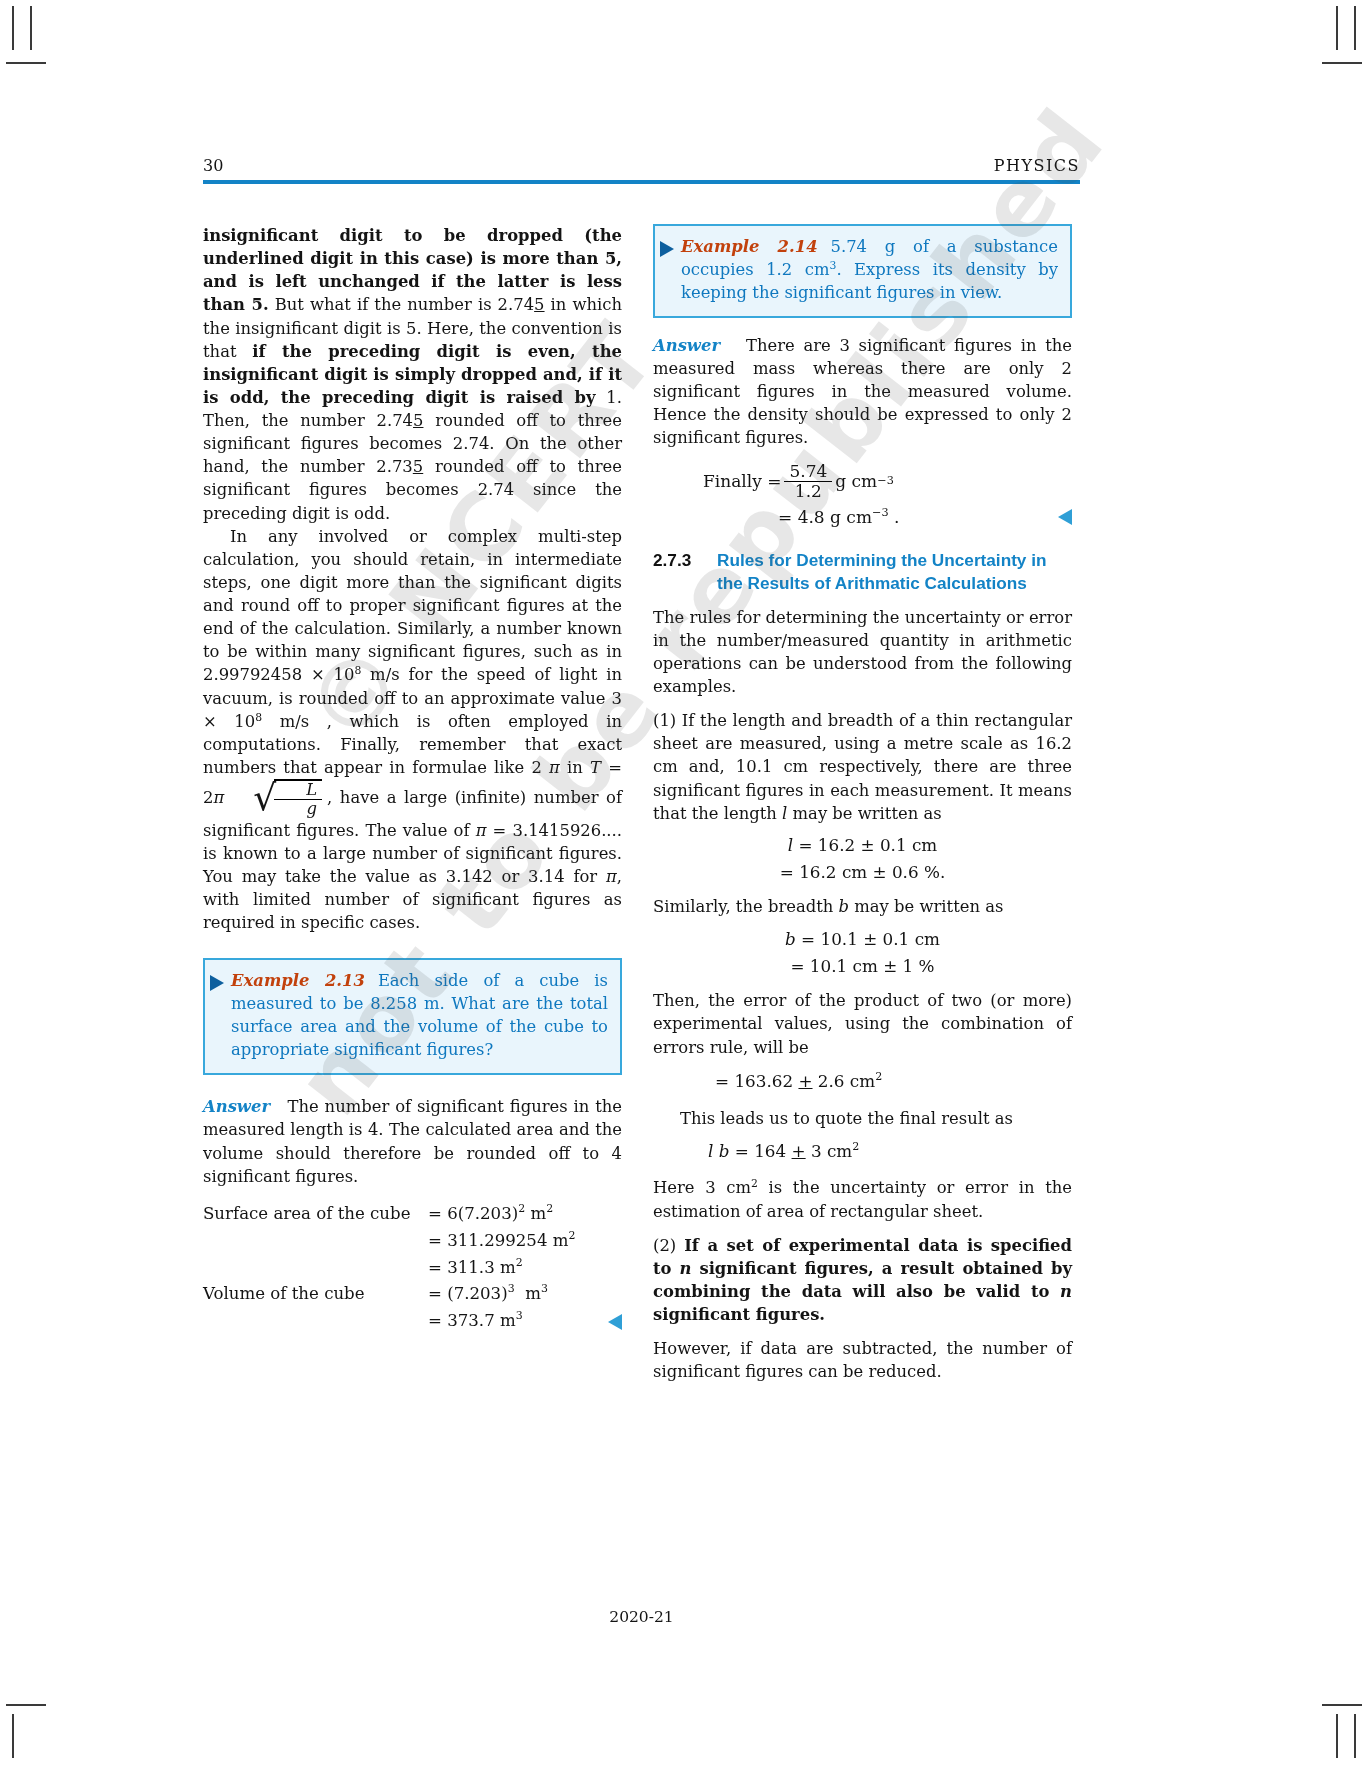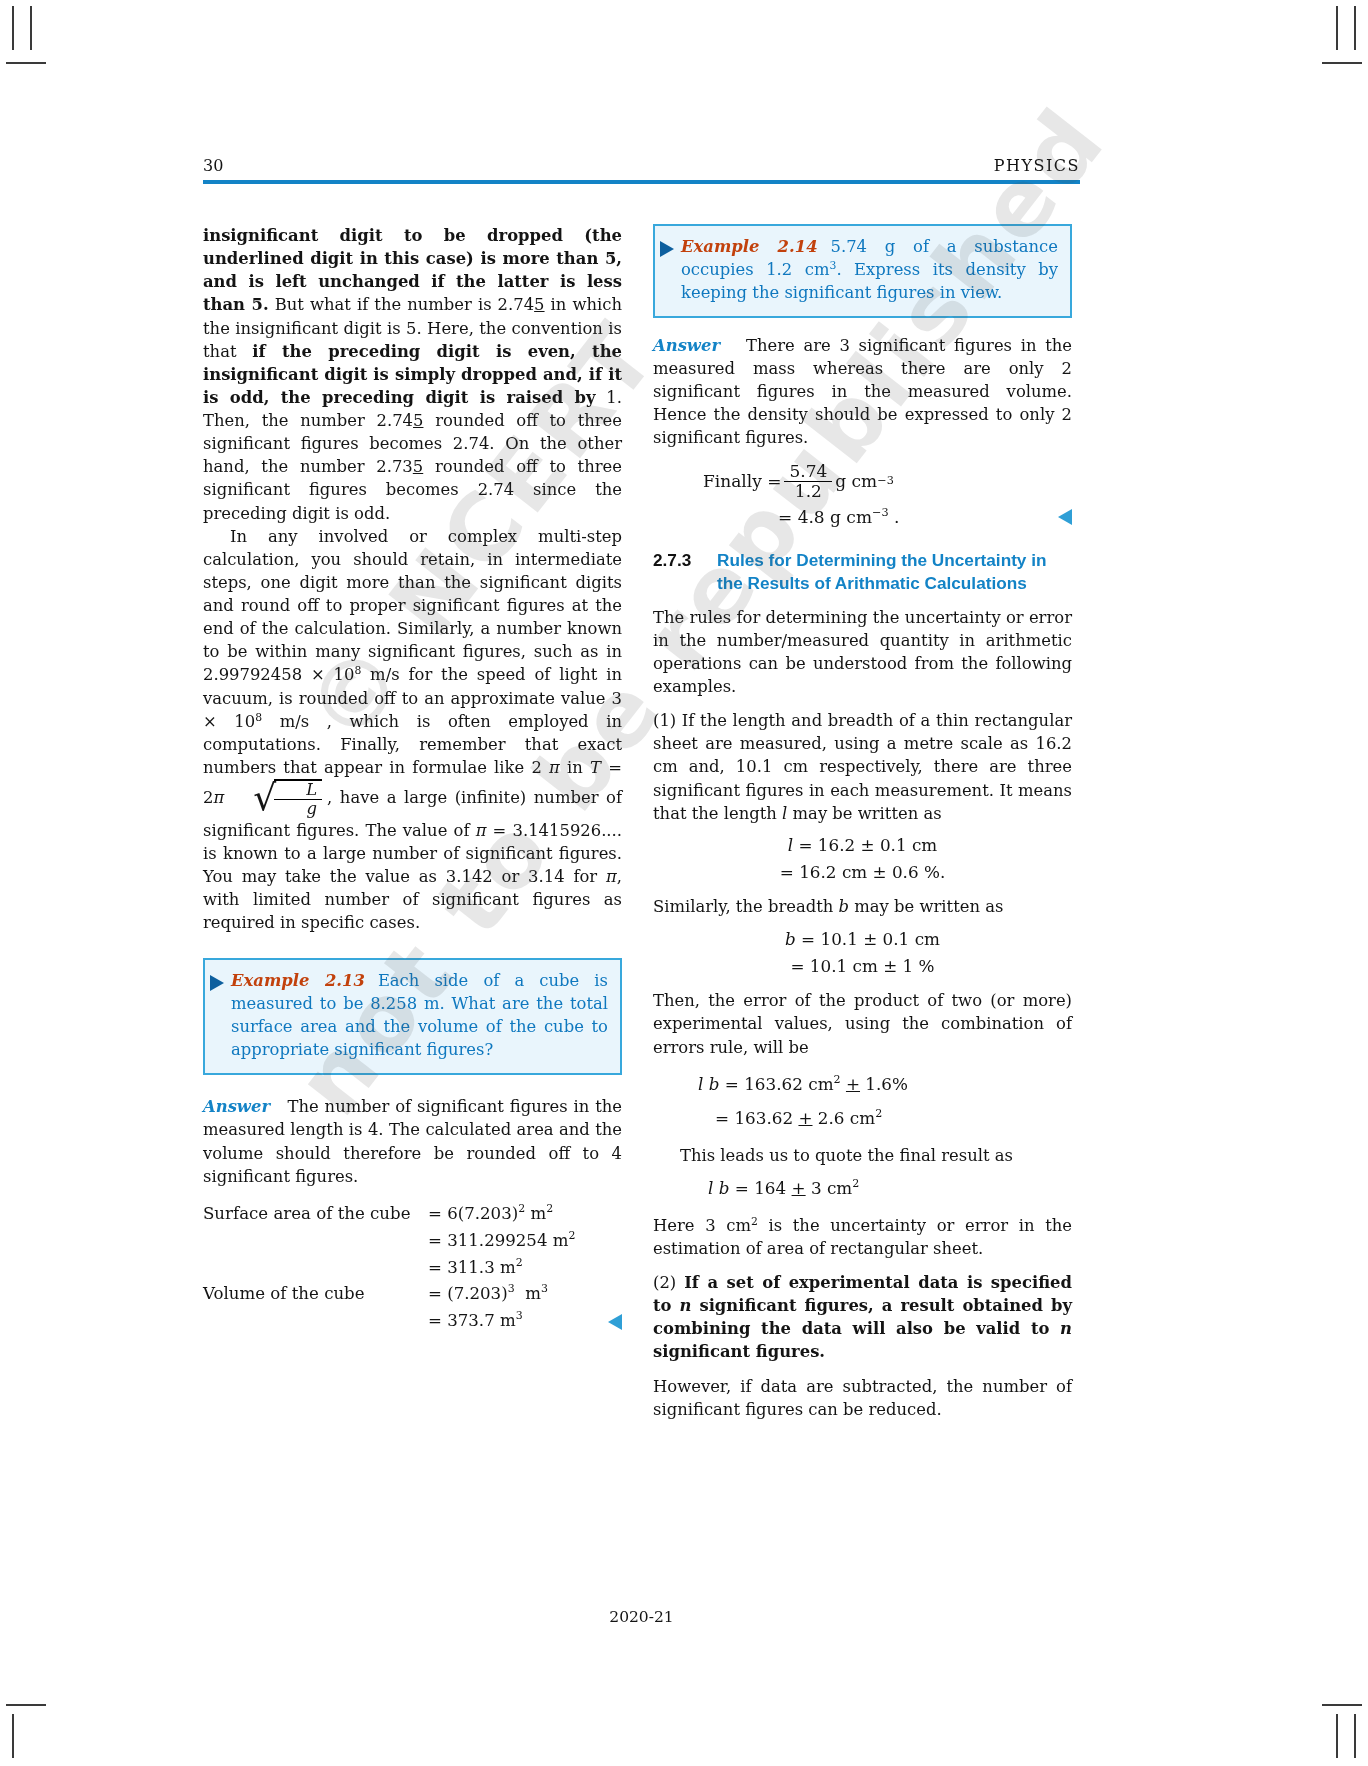--- a/index.html
+++ b/index.html
@@ -204,21 +204,20 @@
         <div class="eq center" style="margin-top:8px;"><span class="i">l</span><span> = 16.2 ± 0.1  cm</span></div>
         <div class="eq center"><span>= 16.2 cm ± 0.6 %.</span></div>
 
         <p class="sp-above"><span>Similarly, the breadth </span><span class="i">b</span><span> may be written as</span></p>
 
         <div class="eq center" style="margin-top:8px;"><span class="i">b</span><span> = 10.1  ± 0.1 cm</span></div>
         <div class="eq center"><span>= 10.1 cm ± 1 %</span></div>
 
         <p class="sp-above">Then, the error of the product of two (or more) experimental values, using the combination of errors rule, will be</p>
 
-        <div class="eq ind1"><span class="i">l b</span><span> = 163.62 cm</span><span class="sup">2</span><span> </span><span class="u">+</span><span> 1.6%</span></div>
         <div class="eq ind2"><span>= 163.62 </span><span class="u">+</span><span> 2.6 cm</span><span class="sup">2</span></div>
 
         <p class="indent" style="margin-top:10px;">This leads us to quote the final result as</p>
 
         <div class="eq ind3"><span class="i">l b</span><span> = 164 </span><span class="u">+</span><span> 3 cm</span><span class="sup">2</span></div>
 
         <p><span>Here 3 cm</span><span class="sup">2</span><span> is the uncertainty or error in the estimation of area of rectangular sheet.</span></p>
         <p class="sp-above"><span>(2) </span><span class="b">If a set of experimental data is specified to </span><span class="b i">n</span><span class="b"> significant figures, a result obtained by combining the data will also be valid to </span><span class="b i">n</span><span class="b"> significant figures.</span></p>
         <p class="sp-above">However, if data are subtracted, the number of significant figures can be reduced.</p>
 

